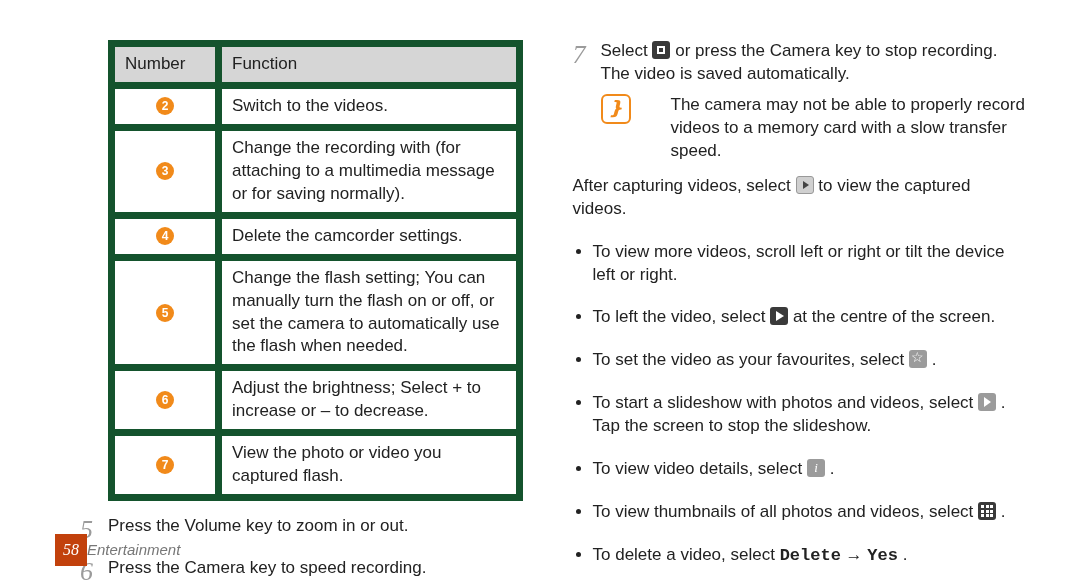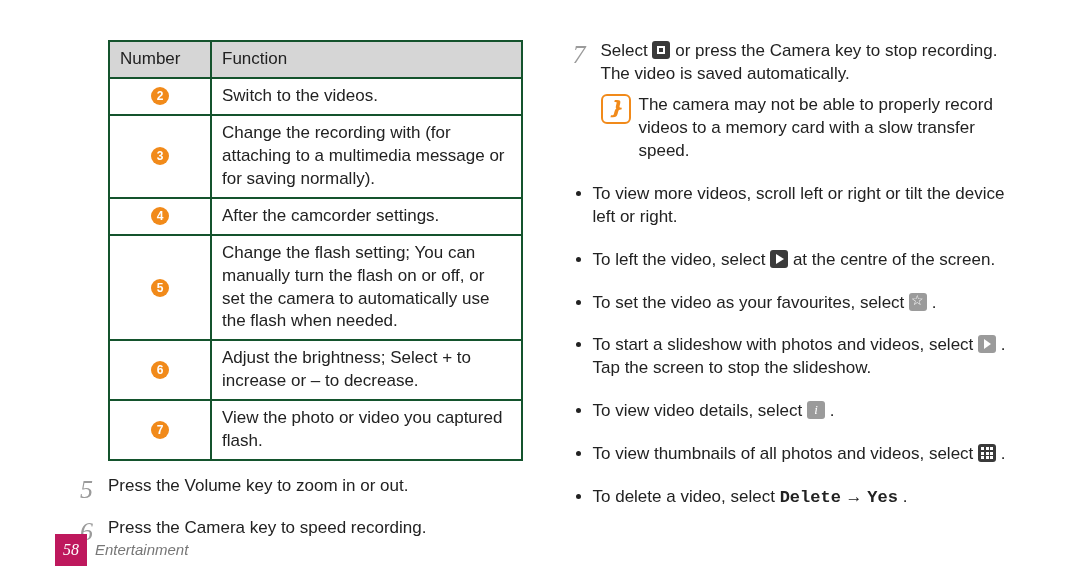--- a/index.html
+++ b/index.html
@@ -28,21 +28,21 @@
   .col.right { padding-left: 20px; }
 
   
   table.func {
     border-collapse: collapse;
     width: 100%;
     margin-left: 28px;
     width: calc(100% - 28px);
   }
   table.func th, table.func td {
-    border: 2px solid #14532d;
+    border: 7px solid #14532d;
     padding: 6px 10px;
     text-align: left;
     vertical-align: middle;
     font-weight: normal;
   }
   table.func tr.header td {
     background: #d6d6d6;
   }
   table.func td.numcell {
     width: 80px;
@@ -99,21 +99,21 @@
     border:2px solid #f18a1a;
     border-radius:6px;
     color:#f18a1a;
     text-align:center;
     line-height:24px;
     font-style:italic;
     font-weight:bold;
     font-family: Georgia, serif;
     font-size:18px;
   }
-  .note .ntext { flex:1; }
+  .note .ntext { flex:1;margin-left:32px; }
 
   
   .para {
     margin: 12px 0 12px 0;
   }
 
   
   ul.bullets {
     list-style: disc;
     padding-left: 20px;
@@ -183,30 +183,29 @@
       linear-gradient(#fff,#fff) 9px 9px/3px 3px no-repeat;
   }
 
   
   .footer {
     display:flex; align-items:center;
     padding: 0 0 0 55px;
     height: 40px;
   }
   .footer .pagenum {
-    background:#be185d; color:#fff;
+    background:#c2410c; color:#fff;
     padding: 5px 8px;
     font-style: italic;
     font-family: Georgia, serif;
     font-size: 16px;
   }
   .footer .section {
     font-style: italic;
     color:#777;
-    margin-left: 8px;
     font-size: 15px;
   }
 
   b { font-weight: 700; font-family: Liberation Mono, monospace; }
 </style>
 </head>
 <body>
 
 <div class="page">
 
@@ -227,21 +226,21 @@
       <tr>
         <td class="numcell">
           <span class="circ">3</span>
         </td>
         <td>Change the recording with (for attaching to a multimedia message or for saving normally).</td>
       </tr>
       <tr>
         <td class="numcell">
           <span class="circ">4</span>
         </td>
-        <td>After the camcorder settings.</td>
+        <td>Delete the camcorder settings.</td>
       </tr>
       <tr>
         <td class="numcell">
           <span class="circ">5</span>
         </td>
         <td>Change the flash setting; You can manually turn the flash on or off, or set the camera to automatically use the flash when needed.</td>
       </tr>
       <tr>
         <td class="numcell">
           <span class="circ">6</span>
@@ -280,20 +279,25 @@
       </div>
     </div>
 
     <div class="note">
       <div class="nicon">
         <span class="box">❵</span>
       </div>
       <div class="ntext">The camera may not be able to properly record videos to a memory card with a slow transfer speed.</div>
     </div>
 
+    <div class="para">
+      <span>After capturing videos, select </span>
+      <span class="ibox light playlight"></span>
+      <span> to view the captured videos.</span>
+    </div>
 
     <ul class="bullets">
       <li>To view more videos, scroll left or right or tilt the device left or right.</li>
       <li>
         <span>To left the video, select </span>
         <span class="ibox dark play"></span>
         <span> at the centre of the screen.</span>
       </li>
       <li>
         <span>To set the video as your favourites, select </span>

